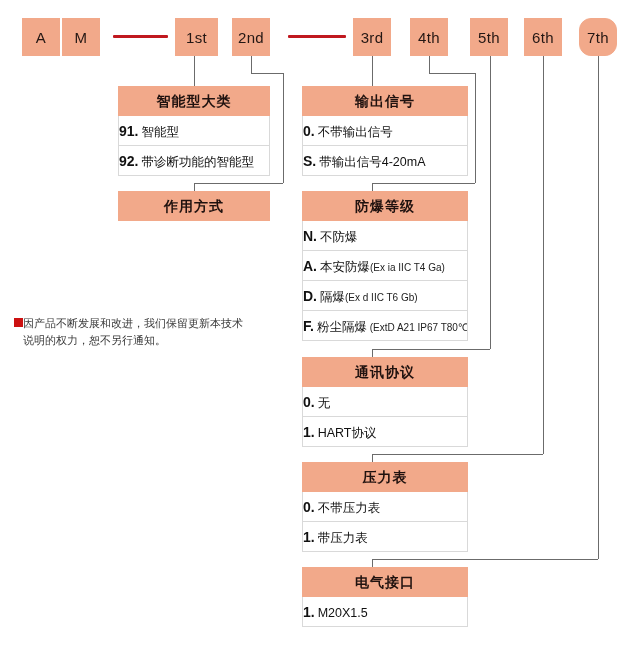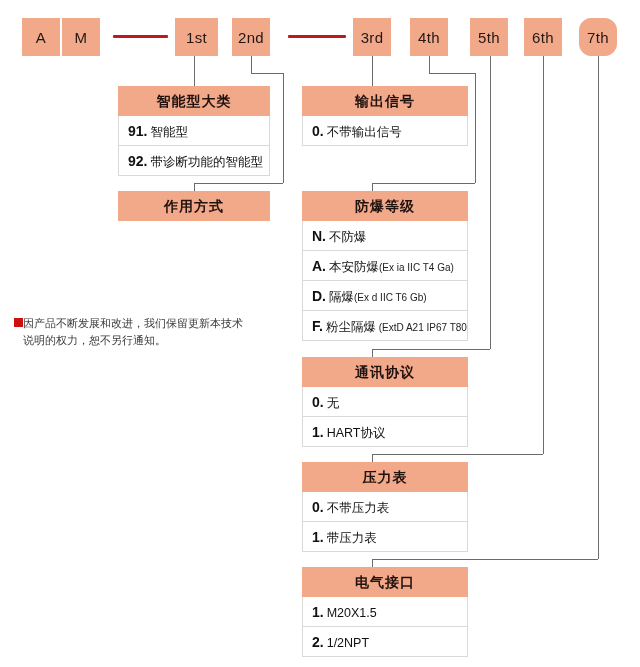--- a/index.html
+++ b/index.html
@@ -54,21 +54,20 @@
     letter-spacing:1px;
     box-sizing:border-box;
   }
   .opt-row{
     height:30px;
     line-height:30px;
     box-sizing:border-box;
     border:1px solid #d9d9d9;
     border-top:none;
     background:#fff;
-    padding-left:9px;
     font-size:12.5px;
     white-space:nowrap;
     overflow:hidden;
     color:#111;
   }
   .opt-row:first-of-type{border-top:1px solid #d9d9d9;}
   .opt-row .key{
     font-weight:700;
     font-size:14px;
     margin-right:3px;
@@ -154,20 +153,23 @@
 
   <div class="opt-table" style="left:118px; top:191px; width:152px;">
     <div class="opt-head">作用方式</div>
   </div>
 
   <div class="opt-table" style="left:302px; top:86px; width:166px;">
     <div class="opt-head">输出信号</div>
     <div class="opt-row">
       <span class="key">0.</span><span class="val">不带输出信号</span>
     </div>
+    <div class="opt-row">
+      <span class="key">S.</span><span class="val">带输出信号4-20mA</span>
+    </div>
   </div>
 
   <div class="opt-table" style="left:302px; top:191px; width:166px;">
     <div class="opt-head">防爆等级</div>
     <div class="opt-row">
       <span class="key">N.</span><span class="val">不防爆</span><span class="note"></span>
     </div>
     <div class="opt-row">
       <span class="key">A.</span><span class="val">本安防爆</span><span class="note">(Ex ia IIC T4 Ga)</span>
     </div>
@@ -196,23 +198,20 @@
     </div>
     <div class="opt-row">
       <span class="key">1.</span><span class="val">带压力表</span>
     </div>
   </div>
 
   <div class="opt-table" style="left:302px; top:567px; width:166px;">
     <div class="opt-head">电气接口</div>
     <div class="opt-row">
       <span class="key">1.</span><span class="val">M20X1.5</span>
-    </div>
-    <div class="opt-row">
-      <span class="key">2.</span><span class="val">1/2NPT</span>
     </div>
   </div>
 
   <div id="footnote">
     <div class="sq"></div>
     <div class="txt">因产品不断发展和改进，我们保留更新本技术说明的权力，恕不另行通知。</div>
   </div>
 
 </div>
 

